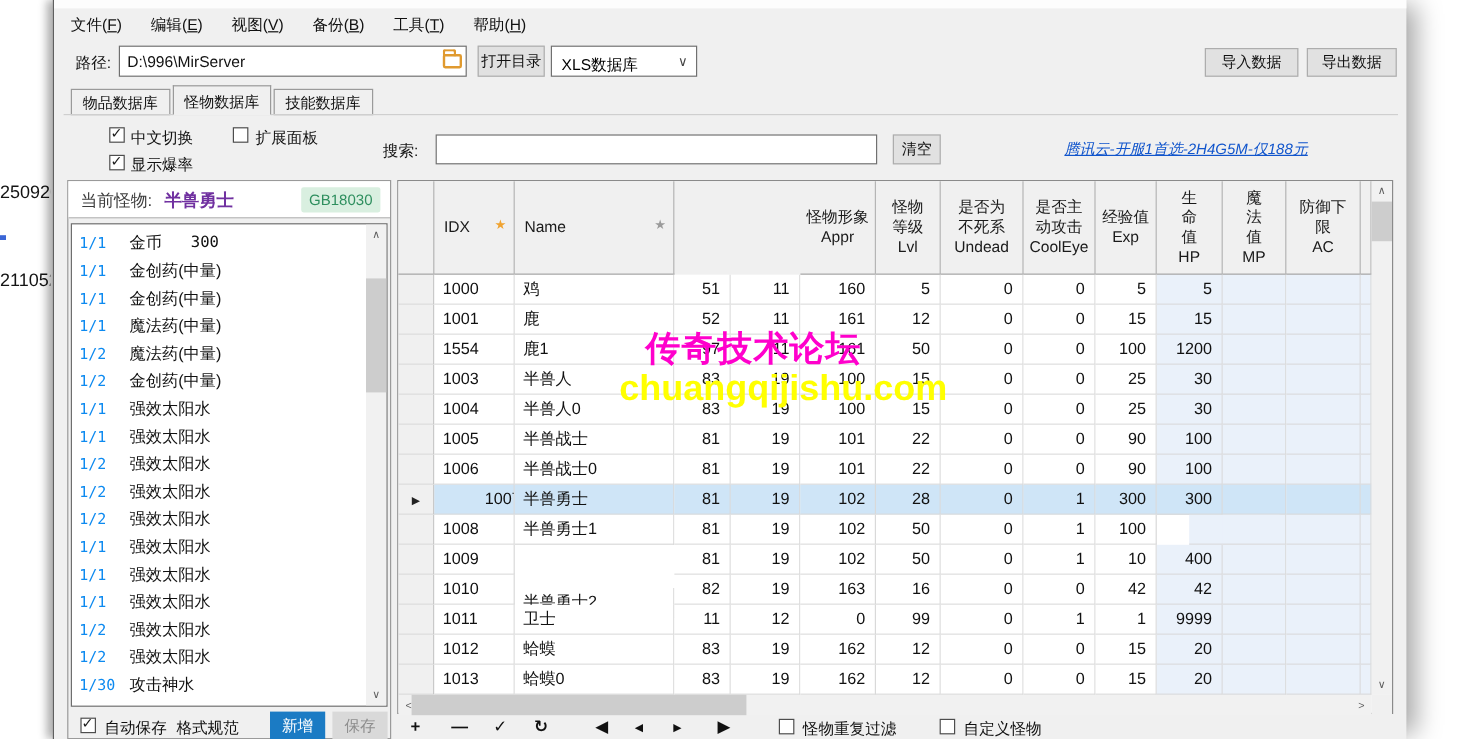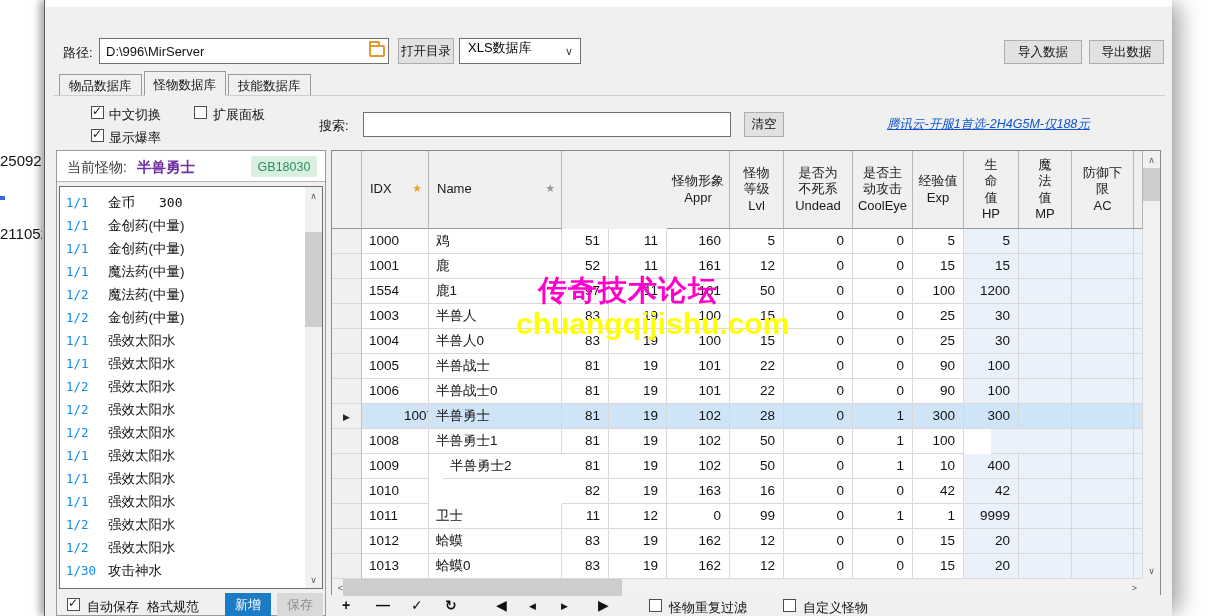--- a/index.html
+++ b/index.html
@@ -29,21 +29,21 @@
   #path-input { position:absolute; left:54px; top:38px; width:290px; height:26px;
     border:1px solid #707070; background:#fff; font-size:13px; padding:0 24px 0 6px;
     font-family:inherit; color:#111; }
   .folder-icon { position:absolute; left:324px; top:45px; width:16px; height:12px;
     border:2px solid #e09a2f; border-radius:2px; background:#fff; }
   .folder-icon::before { content:""; position:absolute; left:-2px; top:-6px; width:7px; height:4px;
     border:2px solid #e09a2f; border-bottom:none; border-radius:2px 2px 0 0; }
   .btn { position:absolute; background:#e1e1e1; border:1px solid #adadad; font-size:12.5px;
     color:#111; text-align:center; display:flex; align-items:center; justify-content:center; cursor:default; }
   #combo-db { position:absolute; left:414px; top:38px; width:122px; height:26px; background:#fff;
-    border:1px solid #707070; font-size:13px; display:flex; align-items:flex-start; padding-left:8px; }
+    border:1px solid #707070; font-size:13px; display:flex; align-items:flex-end; padding-left:8px; }
   .combo-arrow { position:absolute; right:7px; top:6px; color:#444; font-size:11px; }
 
   
   #tab-bar { position:absolute; left:14px; top:71px; display:flex; align-items:flex-end; height:25px; }
   .tab { font-size:12.5px; color:#111; background:#f0f0f0; border:1px solid #9a9a9a;
     padding:3px 9px 4px 9px; margin-right:2px; height:22px; }
   .tab.active { height:25px; padding-top:5px; border-bottom:1px solid #f0f0f0; position:relative; z-index:3; }
   .page-line { position:absolute; left:8px; top:95px; width:1112px; height:1px; background:#cfcfcf; }
 
   
@@ -126,20 +126,28 @@
 
 <div id="screen">
 
   <div class="desk-frag" style="top:152px;">25092024</div>
   <div class="desk-dash" style="top:196px;"></div>
   <div class="desk-frag" style="top:225px;">21105206</div>
 
   <div id="win">
     <div class="win-top-strip"></div>
 
+    <div id="menu-bar">
+        <div class="menu-item">文件(<u>F</u>)</div>
+        <div class="menu-item">编辑(<u>E</u>)</div>
+        <div class="menu-item">视图(<u>V</u>)</div>
+        <div class="menu-item">备份(<u>B</u>)</div>
+        <div class="menu-item">工具(<u>T</u>)</div>
+        <div class="menu-item">帮助(<u>H</u>)</div>
+      </div>
 
     <span class="lbl" style="left:18px; top:44px;">路径:</span>
     <input id="path-input" type="text" value="D:\996\MirServer" style="">
     <span class="folder-icon"></span>
     <div class="btn" style="left:353px; top:38px; width:56px; height:26px;">打开目录</div>
     <div id="combo-db">
       <span>XLS数据库</span>
       <span class="combo-arrow">∨</span>
     </div>
     <div class="btn" style="left:959px; top:40px; width:78px; height:24px;">导入数据</div>
@@ -428,21 +436,21 @@
             <div class="gcell num" style="left: 521px; width: 60px;">1</div>
             <div class="gcell num" style="left: 581px; width: 51px;">100</div>
             <div class="gcell num tint" style="left: 659px; width: 76px;">900</div>
             <div class="gcell num tint" style="left: 687px; width: 53px;"></div>
             <div class="gcell num tint" style="left: 740px; width: 62px;"></div>
             <div class="gcell tint" style="left: 802px; width: 9px;"></div>
           </div>
           <div class="grow" style="top: 225px;">
             <div class="gcell gsel" style="left: 0px; width: 30px;"></div>
             <div class="gcell txt" style="left: 30px; width: 67px;">1009</div>
-            <div class="gcell txt" style="left: 111px; width: 133px;">半兽勇士2</div>
+            <div class="gcell txt" style="left: 97px; width: 133px; margin-top: 36px;">半兽勇士2</div>
             <div class="gcell num" style="left: 230px; width: 47px;">81</div>
             <div class="gcell num" style="left: 277px; width: 58px;">19</div>
             <div class="gcell num" style="left: 335px; width: 63px;">102</div>
             <div class="gcell num" style="left: 398px; width: 54px;">50</div>
             <div class="gcell num" style="left: 452px; width: 69px;">0</div>
             <div class="gcell num" style="left: 521px; width: 60px;">1</div>
             <div class="gcell num" style="left: 581px; width: 51px;">10</div>
             <div class="gcell num tint" style="left: 632px; width: 55px;">400</div>
             <div class="gcell num tint" style="left: 687px; width: 53px;"></div>
             <div class="gcell num tint" style="left: 740px; width: 62px;"></div>

